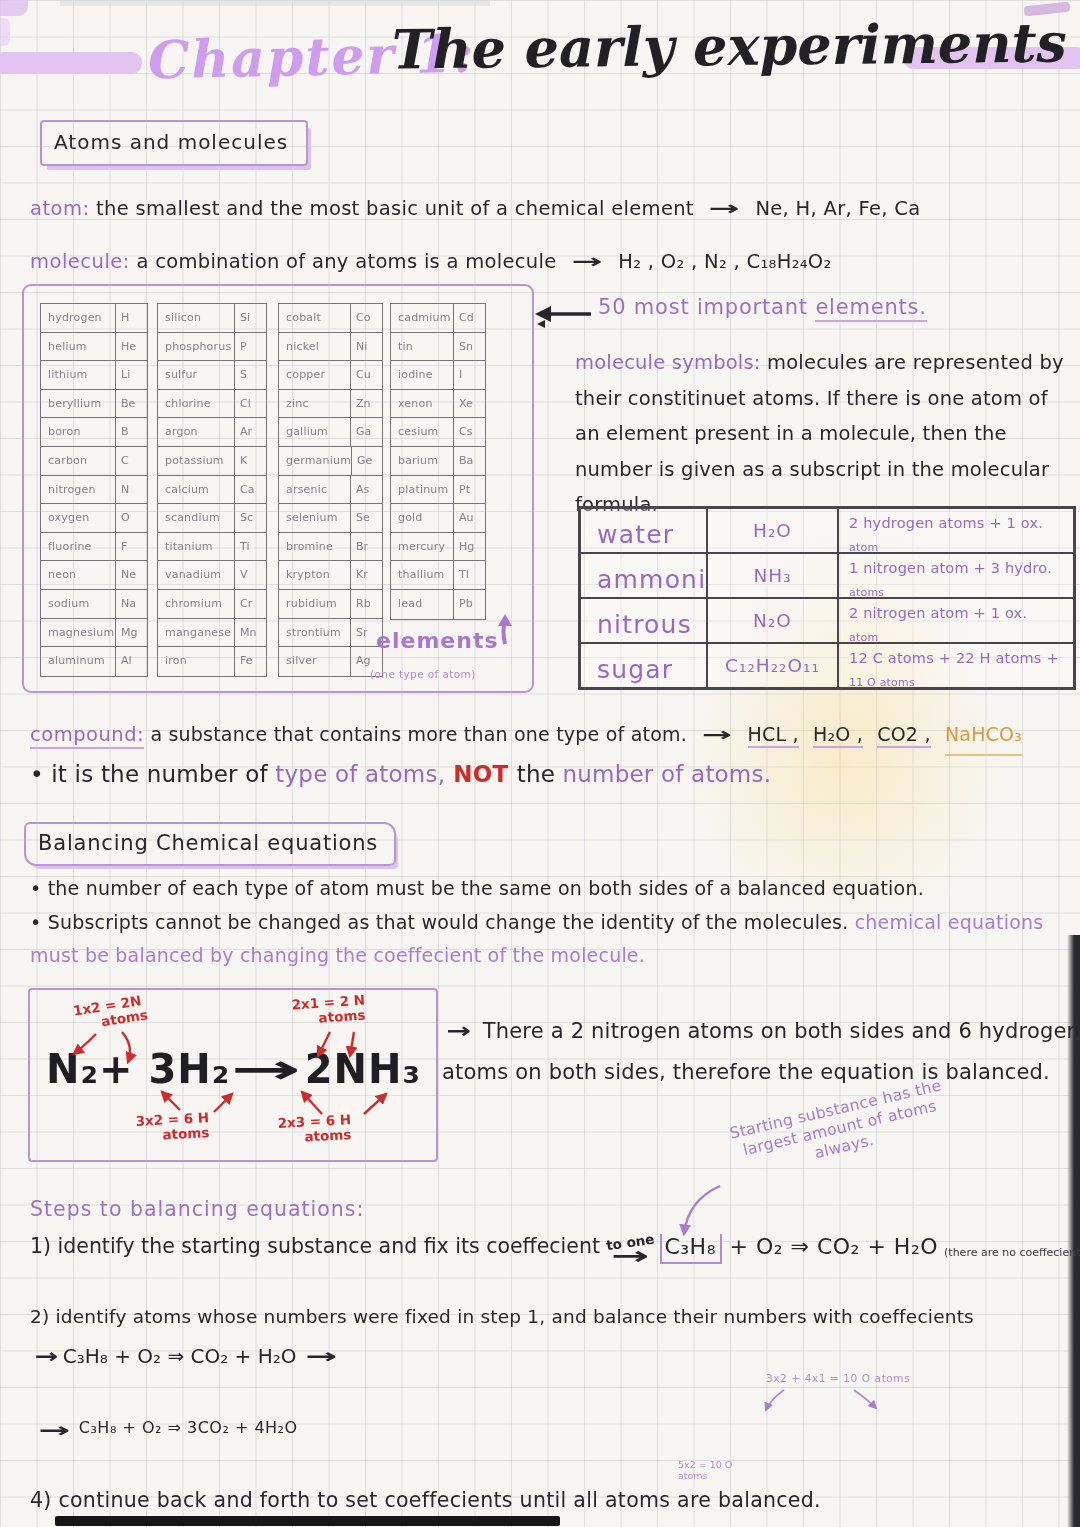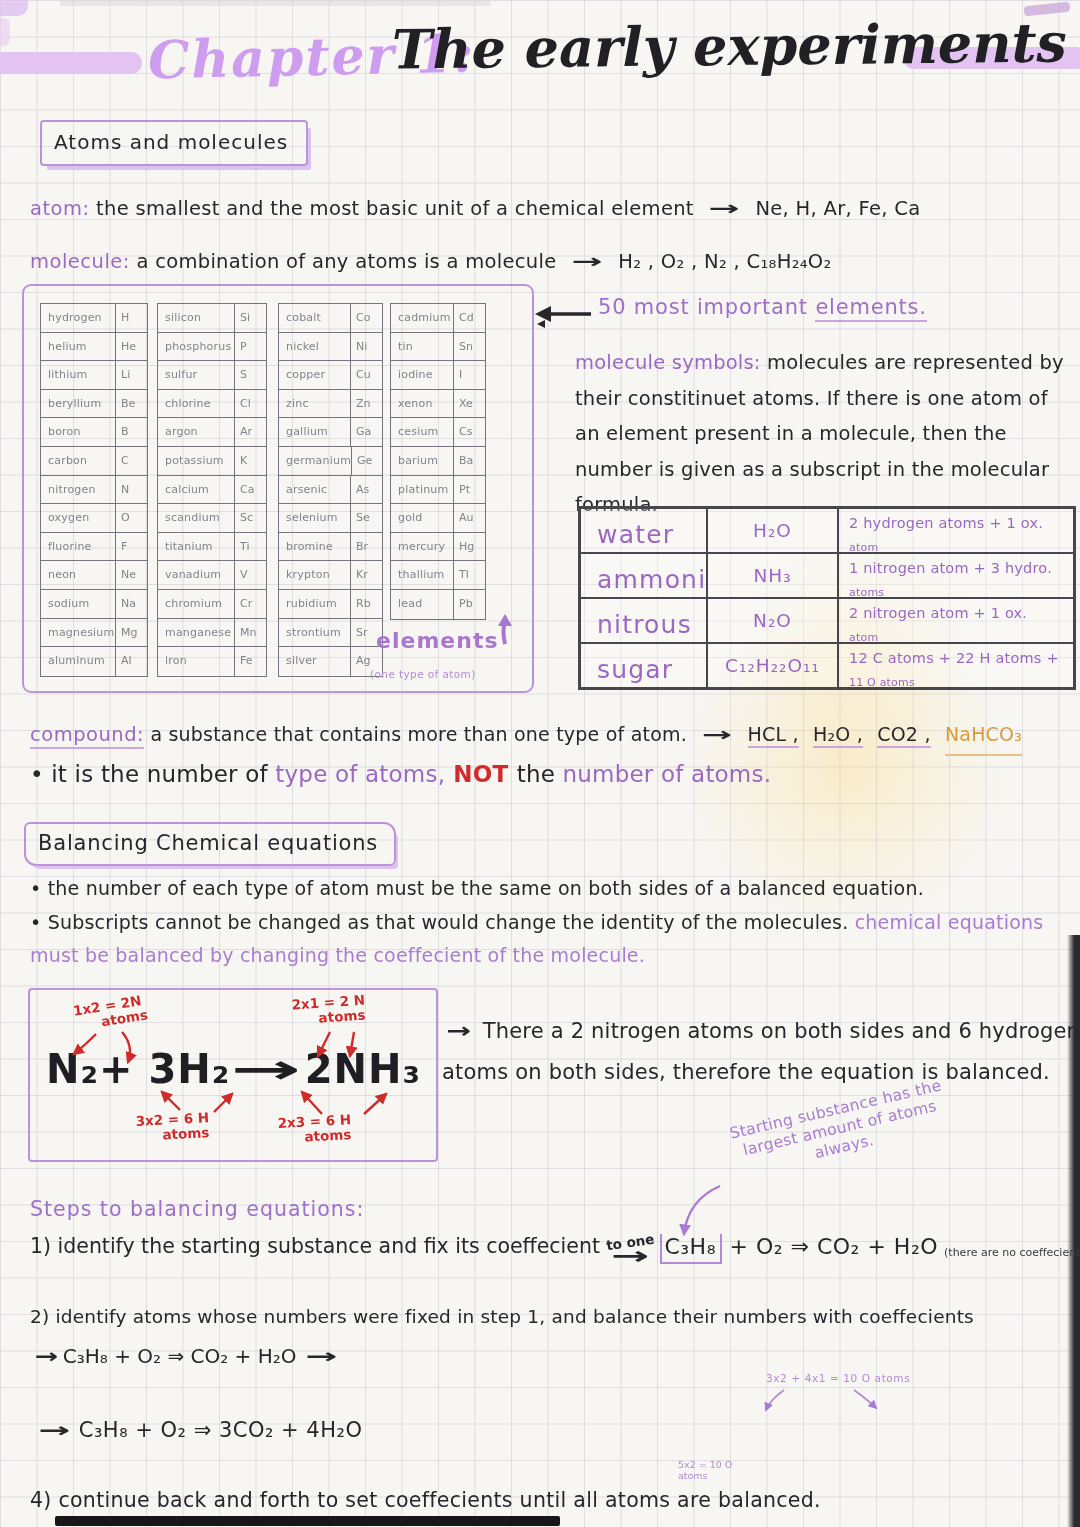--- a/index.html
+++ b/index.html
@@ -108,21 +108,21 @@
      padding:0 4px 3px 2px;}
   .tiny-note{font-size:11px;margin:12px 0 0 6px;letter-spacing:0;color:#3a3a40;}
 
   .step2-text{left:30px;top:1306px;font-size:18.5px;width:1048px;letter-spacing:0.2px;}
   .step2-eqs{left:30px;top:1344px;display:flex;align-items:center;font-size:20px;white-space:nowrap;}
   .step2-eqs .eq2{font-size:24px;font-weight:600;letter-spacing:0.5px;}
   .step2-annot{left:766px;top:1372px;font-size:10.5px;color:#b48ad6;letter-spacing:0.6px;}
   .step2-arcs{left:758px;top:1388px;}
 
   .step3{top:1418px;font-size:20px;}
-  .step3 .eq{font-size:21px;}
+  .step3 .eq{font-size:16px;}
   .step3-annot{left:678px;top:1459px;font-size:9.5px;line-height:11px;color:#b48ad6;width:80px;}
   .step4{left:30px;top:1488px;font-size:20.5px;letter-spacing:0.3px;}
 
   .bottom-bar{left:55px;top:1516px;width:505px;height:10px;background:#17171a;border-radius:2px;}
   .edge-right{right:0;top:935px;width:13px;height:592px;background:linear-gradient(to left,#2b2a30 45%,rgba(43,42,48,0));}
   .corner-tl1{left:0;top:0;width:28px;height:16px;background:#dfc0ef;opacity:.8;border-radius:0 0 10px 0;}
   .corner-tl2{left:0;top:18px;width:10px;height:28px;background:#e7ccf4;opacity:.6;border-radius:0 6px 6px 0;}
   .top-streak{left:60px;top:0;width:430px;height:6px;background:#d8d7dc;opacity:.5;}
   .corner-tr{left:1024px;top:4px;width:46px;height:10px;background:#cfaede;opacity:.85;transform:rotate(-6deg);border-radius:4px;}
 </style>

